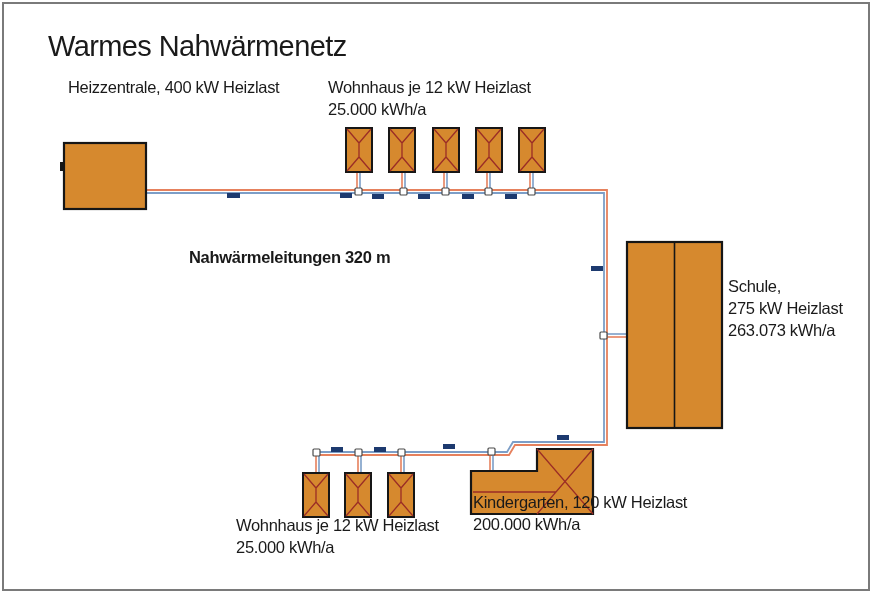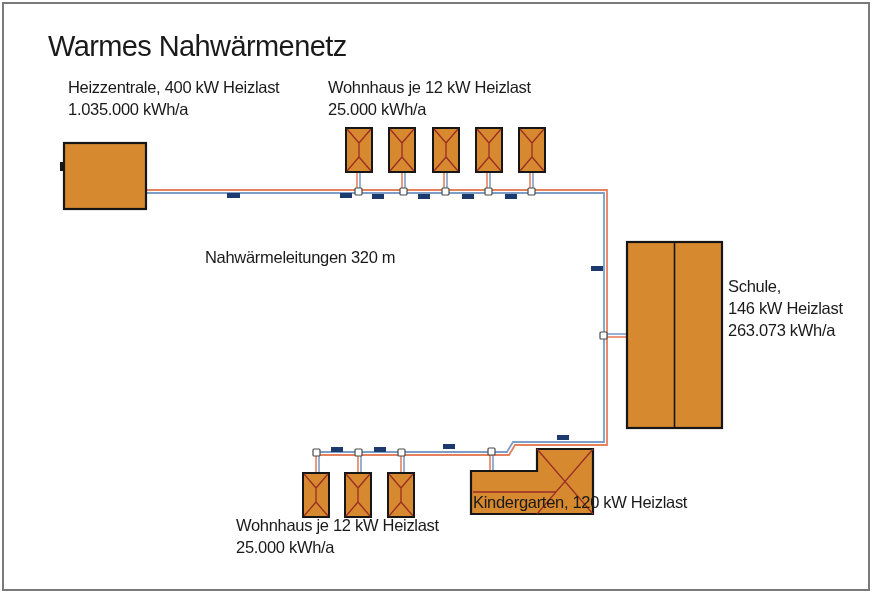--- a/index.html
+++ b/index.html
@@ -121,39 +121,39 @@
     <g>
       <path d="M471,471 H537 V449 H593 V514 H471 Z" fill="var(--building_fill)" stroke="var(--building_stroke)" stroke-width="2.2"></path>
       <path d="M537,449 L593,514 M593,449 L537,514 M473,492 H556" fill="none" stroke="var(--roof_line)" stroke-width="1.3"></path>
     </g>
   </svg>
 
   <div class="title">Warmes Nahwärmenetz</div>
 
   <div class="lbl" style="left:68px;top:76px;">
     <div>Heizzentrale, 400 kW Heizlast</div>
-    <div>1.035.000 kWh/a</div>
   </div>
 
   <div class="lbl" style="left:328px;top:76px;">
     <div>Wohnhaus je 12 kW Heizlast</div>
     <div>25.000 kWh/a</div>
   </div>
 
-  <div class="lbl" style="left:205px;top:246px;">Nahwärmeleitungen 320 m</div>
+  <div class="lbl" style="left:189px;top:246px;font-weight:bold;">Nahwärmeleitungen 320 m</div>
 
   <div class="lbl" style="left:728px;top:275px;">
     <div>Schule,</div>
-    <div>146 kW Heizlast</div>
+    <div>275 kW Heizlast</div>
     <div>263.073 kWh/a</div>
   </div>
 
   <div class="lbl" style="left:236px;top:514px;">
     <div>Wohnhaus je 12 kW Heizlast</div>
     <div>25.000 kWh/a</div>
   </div>
 
   <div class="lbl" style="left:473px;top:491px;">
     <div>Kindergarten, 120 kW Heizlast</div>
+    <div>200.000 kWh/a</div>
   </div>
 
   <div class="frame"></div>
 </div>
 
 </body></html>

